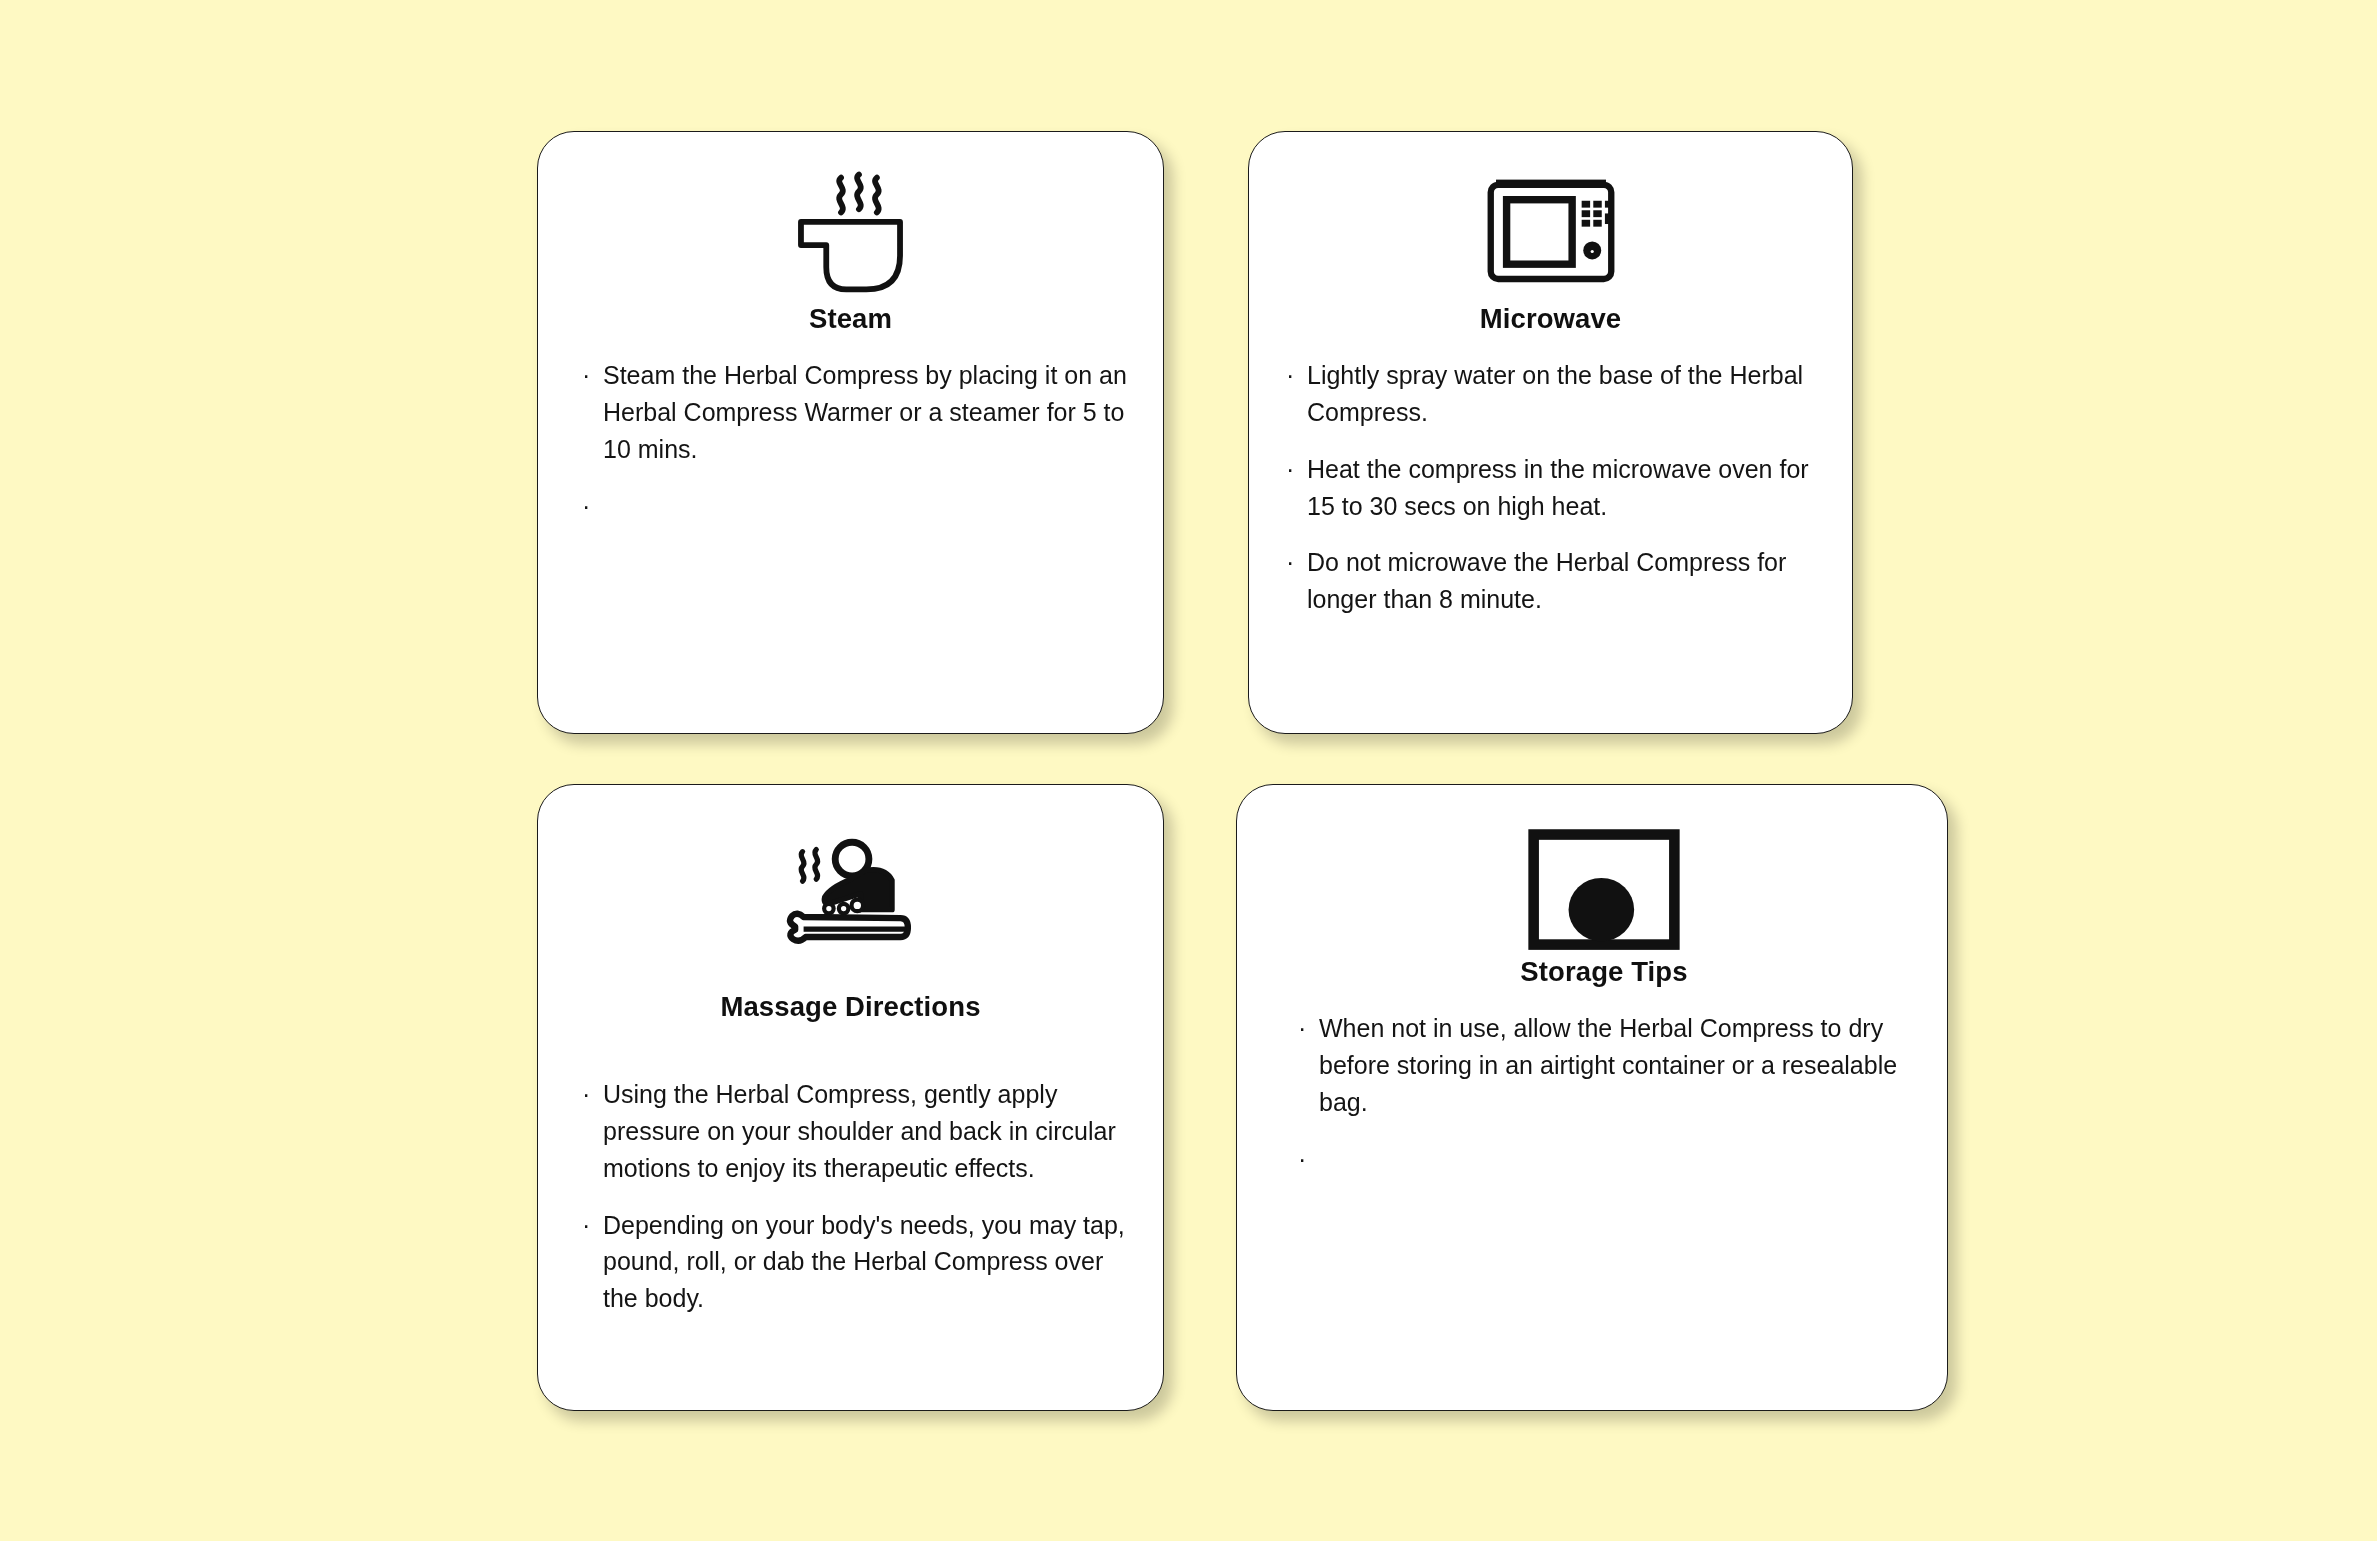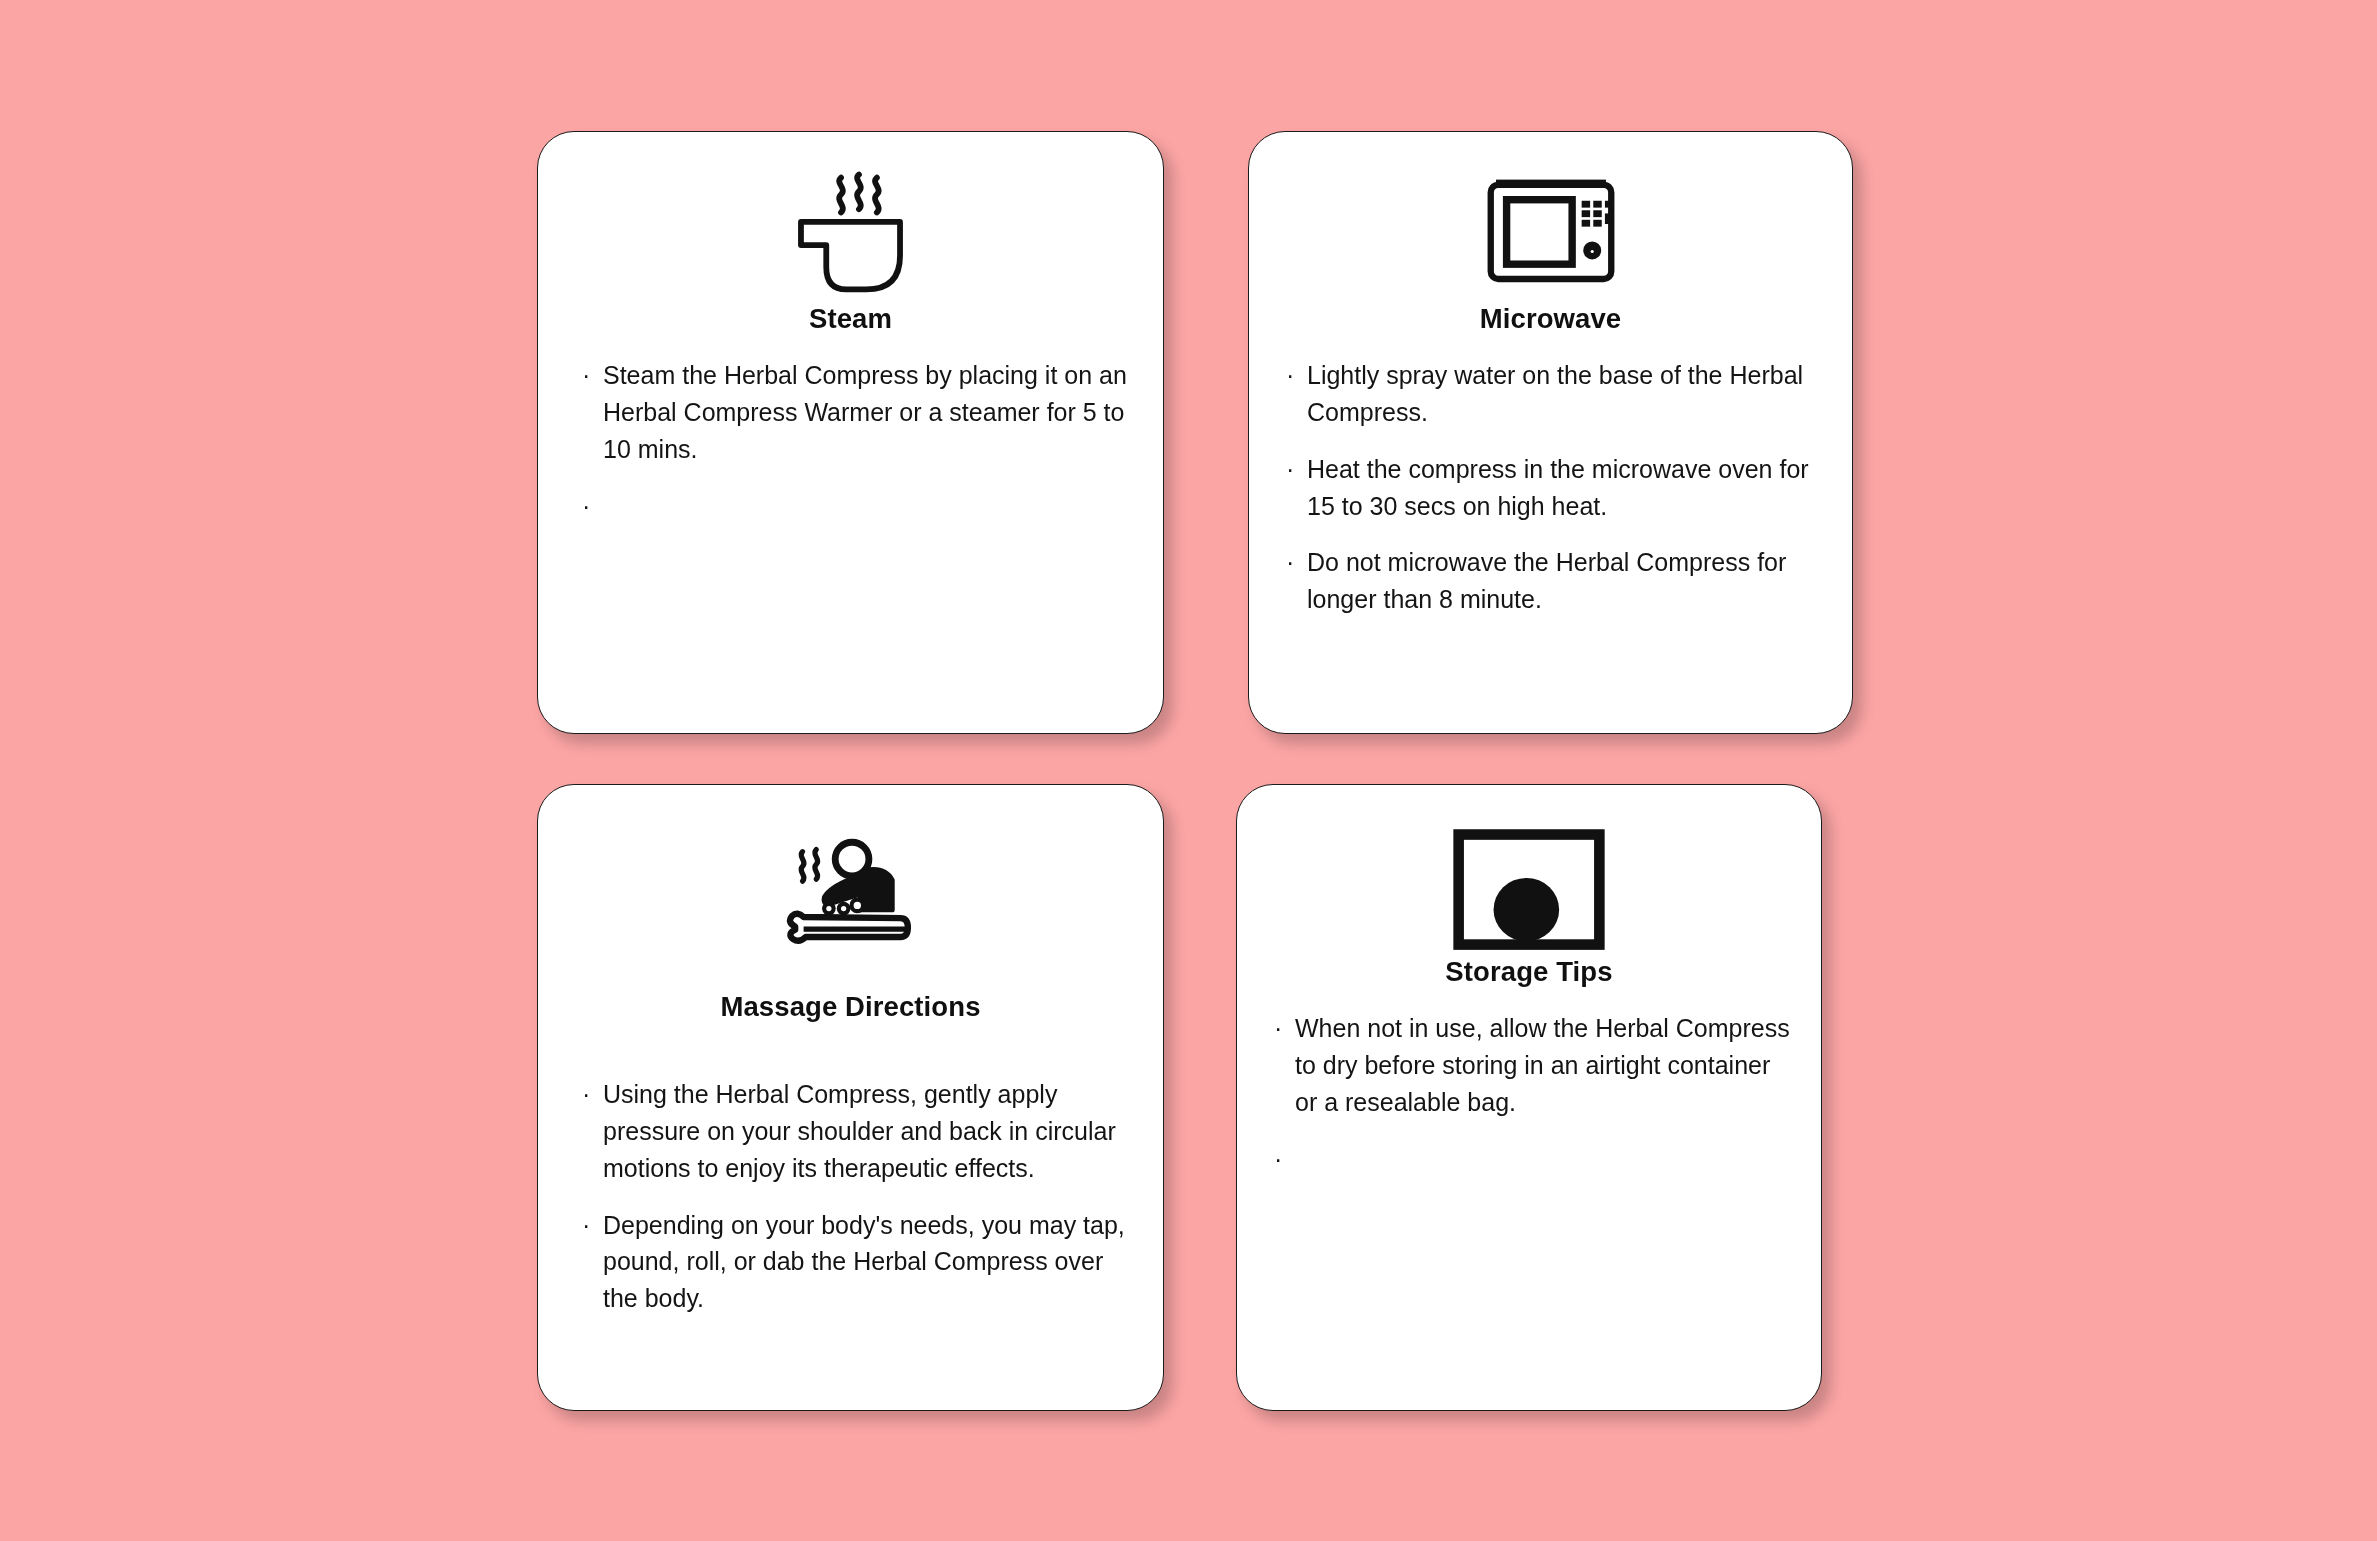--- a/index.html
+++ b/index.html
@@ -12,40 +12,40 @@
     height: 1541px;
     font-family: "Liberation Sans", "DejaVu Sans", sans-serif;
     color: #121212;
     overflow: hidden;
   }
 
   #board {
     position: relative;
     width: 2377px;
     height: 1541px;
-    background: #fca5a5;
+    background: #fef9c3;
   }
 
   .card {
     position: absolute;
     box-sizing: border-box;
     background: #ffffff;
     border: 1.6px solid #1b1b1b;
     border-radius: 37px;
     box-shadow: 8.5px 9.5px 13.7px rgba(0,0,0,0.20);
     display: flex;
     flex-direction: column;
     align-items: center;
   }
 
   
   .card.c-steam     { left: 537px; top:  131px; width: 627px; height: 603px; }
   .card.c-microwave { left: 1236px; top:  131px; width: 605px; height: 603px; margin-left: 12px; }
   .card.c-massage   { left: 537px; top: 784px; width: 627px; height: 627px; gap: 31px; }
-  .card.c-storage   { left: 1236px; top: 784px; width: 586px; height: 627px; }
+  .card.c-storage   { left: 1236px; top: 784px; width: 712px; height: 627px; padding-left: 24px; }
 
   .icon-wrap {
     margin-top: 32px;
     height: 137px;
     display: flex;
     align-items: center;
     justify-content: center;
   }
   .card.c-massage .icon-wrap { margin-top: 30px; height: 143px; }
   .card.c-storage .icon-wrap { margin-top: 37px; height: 132px; }

